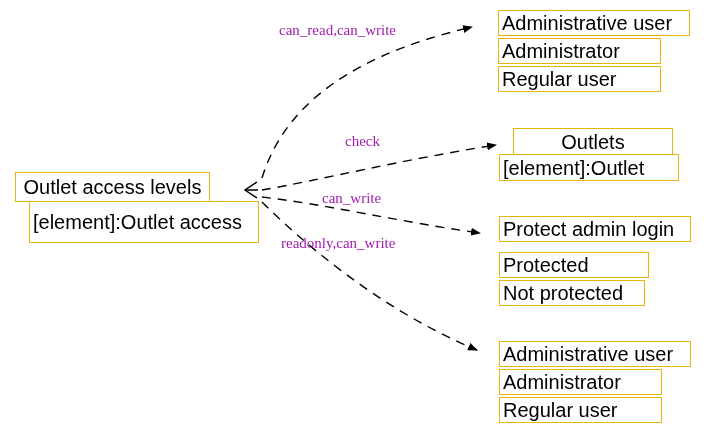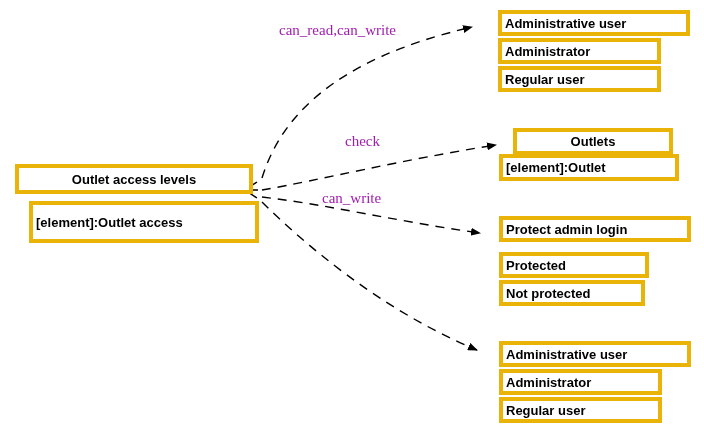--- a/index.html
+++ b/index.html
@@ -22,30 +22,29 @@
     width: 704px;
     height: 435px;
     pointer-events: none;
   }
   .node {
     position: absolute;
   }
   .cell {
     position: absolute;
     box-sizing: border-box;
-    border: 4px solid #eab308;
+    border: 1px solid #eab308;
     background: #ffffff;
     font-family: "Liberation Sans", sans-serif;
-    font-size: 13px;
+    font-size: 20px;
     line-height: 1;
     color: #000000;
     display: flex;
     align-items: center;
     white-space: nowrap;
-    font-weight: bold;
   }
   .cell.left {
     justify-content: flex-start;
     padding-left: 3px;
   }
   .cell.center {
     justify-content: center;
   }
   .edge-label {
     position: absolute;
@@ -78,21 +77,21 @@
       <path d="M262,202 C300,240 380,310 477,350" marker-end="url(#arrow-r)"></path>
     </g>
 
     <g>
       <path d="M257,182 L245,190 L257,198" fill="none" stroke="#000000" stroke-width="1.5"></path>
       <line x1="245" y1="190" x2="258" y2="190" stroke="#000000" stroke-width="1.5"></line>
     </g>
   </svg>
 
   <div class="node">
-    <div class="cell center" style="left:15px; top:164px; width:238px; height:30px;">Outlet access levels</div>
+    <div class="cell center" style="left:15px; top:172px; width:195px; height:30px;">Outlet access levels</div>
     <div class="cell left" style="left:29px; top:201px; width:230px; height:42px;">[element]:Outlet access</div>
   </div>
 
   <div class="node">
     <div class="cell left" style="left:498px; top:10px; width:192px; height:26px;">Administrative user</div>
     <div class="cell left" style="left:498px; top:38px; width:163px; height:26px;">Administrator</div>
     <div class="cell left" style="left:498px; top:66px; width:163px; height:26px;">Regular user</div>
   </div>
 
   <div class="node">
@@ -108,14 +107,15 @@
 
   <div class="node">
     <div class="cell left" style="left:499px; top:341px; width:192px; height:26px;">Administrative user</div>
     <div class="cell left" style="left:499px; top:369px; width:163px; height:26px;">Administrator</div>
     <div class="cell left" style="left:499px; top:397px; width:163px; height:26px;">Regular user</div>
   </div>
 
   <div class="edge-label" style="left:279px; top:23px;">can_read,can_write</div>
   <div class="edge-label" style="left:345px; top:134px;">check</div>
   <div class="edge-label" style="left:322px; top:191px;">can_write</div>
+  <div class="edge-label" style="left:281px; top:236px;">readonly,can_write</div>
 
 </div>
 
 </body></html>

